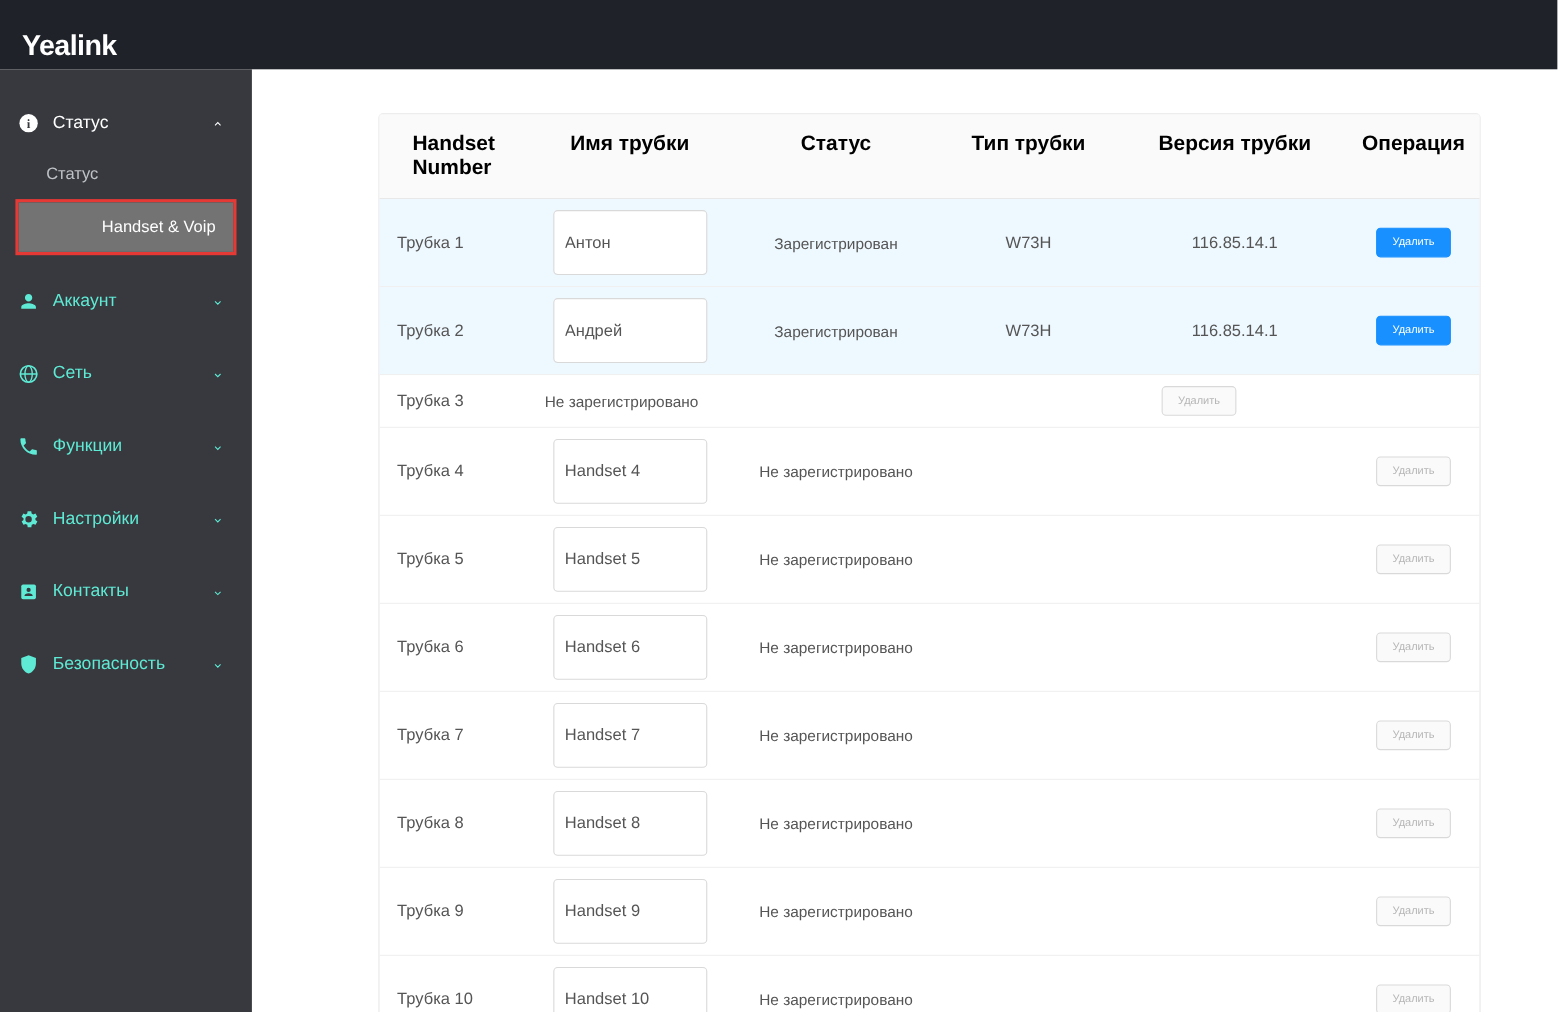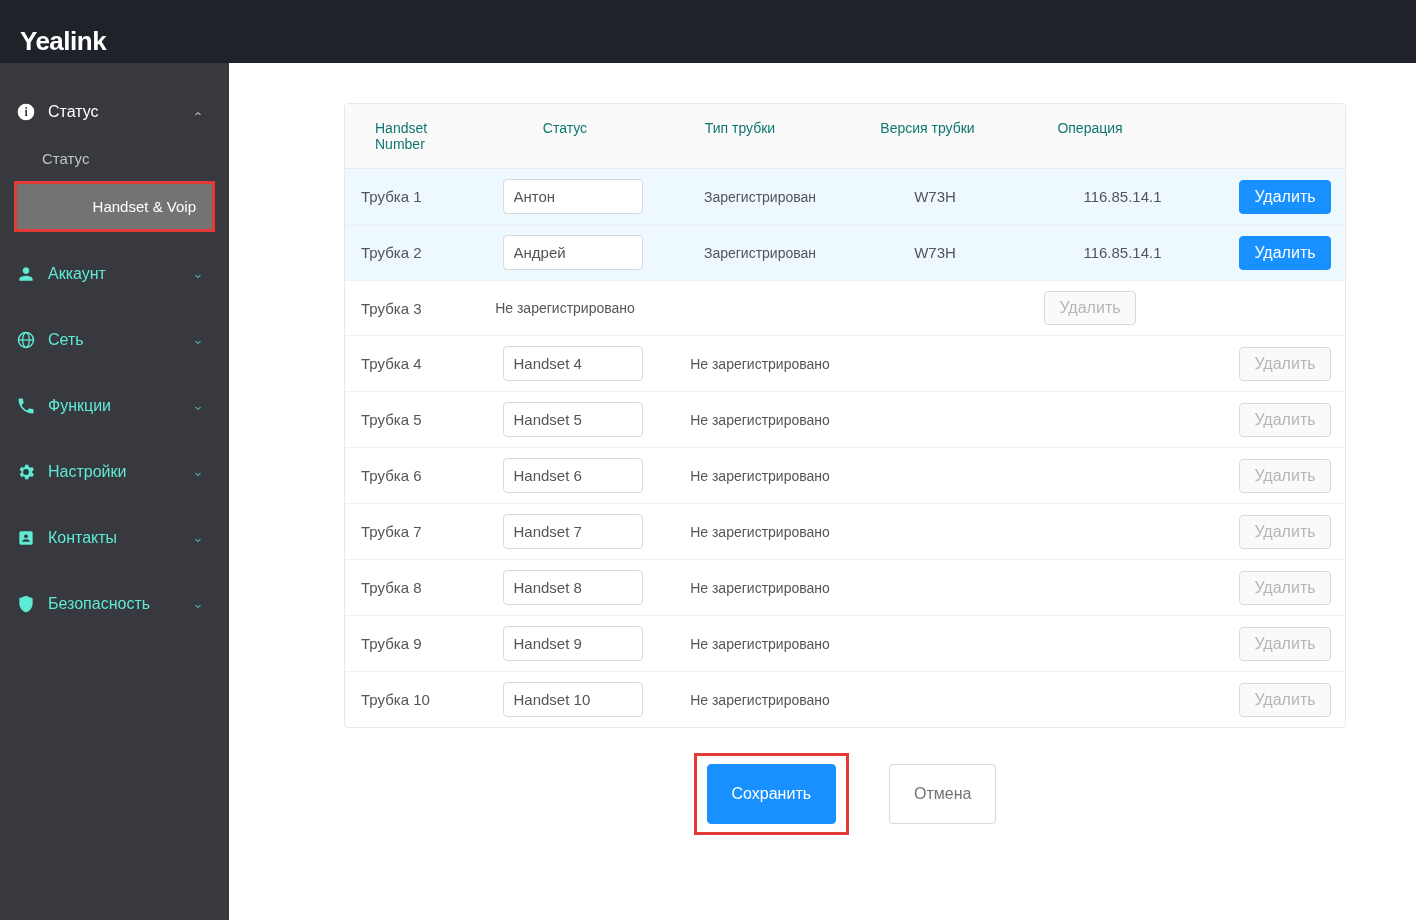--- a/index.html
+++ b/index.html
@@ -82,23 +82,23 @@
       border: 1px solid #e8e8e8;
       border-radius: 4px;
     }
     .table-header {
       display: flex;
       background: #fafafa;
       border-bottom: 1px solid #e8e8e8;
       padding: 16px 0;
     }
     .th {
-      color: #0f766e;
-      font-weight: 400;
-      font-size: 14px;
+      color: #000000;
+      font-weight: 700;
+      font-size: 19px;
       text-align: center;
     }
     .col-hn { width: 130px; padding-left: 30px; text-align: left;}
     .col-name { width: 195px; }
     .col-status { width: 180px; }
     .col-type { width: 170px; }
     .col-ver { width: 205px; }
     .col-op { width: 120px; }
     
     .row {
@@ -110,32 +110,32 @@
     .row:last-child { border-bottom: none; }
     .row.registered { background: #eef8ff; }
     .td {
       color: #555;
       font-size: 15px;
       text-align: center;
     }
     .td.col-hn { padding-left: 16px; text-align: left; }
     .td input {
       width: 140px;
-      padding: 8px 10px;
+      padding: 20px 10px;
       border: 1px solid #d9d9d9;
       border-radius: 4px;
       font-size: 15px;
       color: #555;
     }
     .td.col-status { font-size: 14px; }
     
     .btn {
       padding: 7px 14px;
       border-radius: 4px;
-      font-size: 16px;
+      font-size: 10px;
       cursor: pointer;
       border: 1px solid transparent;
     }
     .btn-primary {
       background: #1890ff;
       color: #fff;
       border-color: #1890ff;
     }
     .btn-disabled {
       background: #fafafa;
@@ -300,20 +300,21 @@
           </svg>
       </span>
     </div>
 
   </div>
 
   <div class="main">
     <div class="table">
       <div class="table-header">
         <div class="th col-hn">Handset Number</div>
+        <div class="th col-name">Имя трубки</div>
         <div class="th col-status">Статус</div>
         <div class="th col-type">Тип трубки</div>
         <div class="th col-ver">Версия трубки</div>
         <div class="th col-op">Операция</div>
       </div>
       <div id="table-body">
           <div class="row registered">
             <div class="td col-hn">Трубка 1</div>
             <div class="td col-name"><input type="text" value="Антон" style=""></div>
             <div class="td col-status">Зарегистрирован</div>

